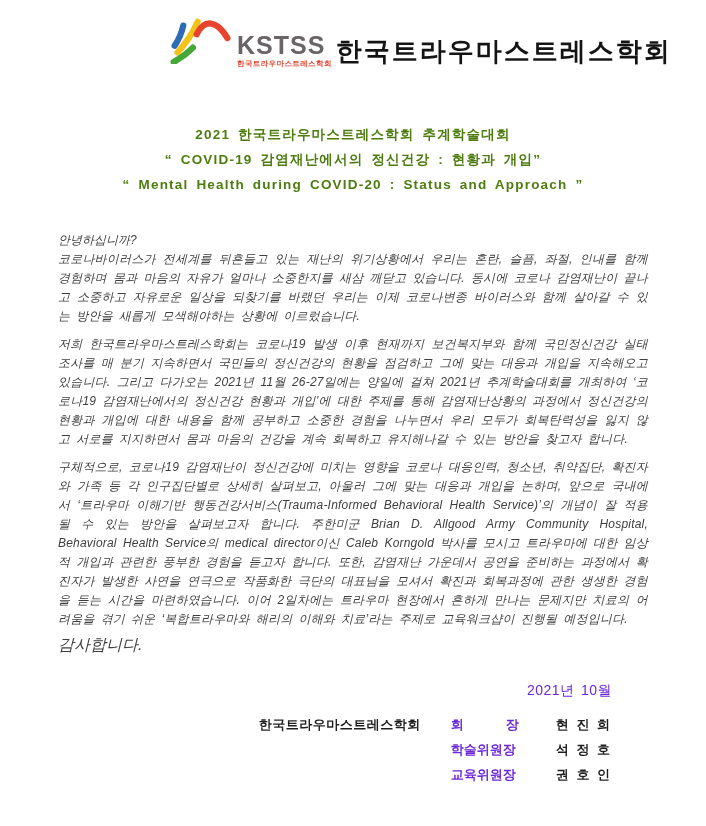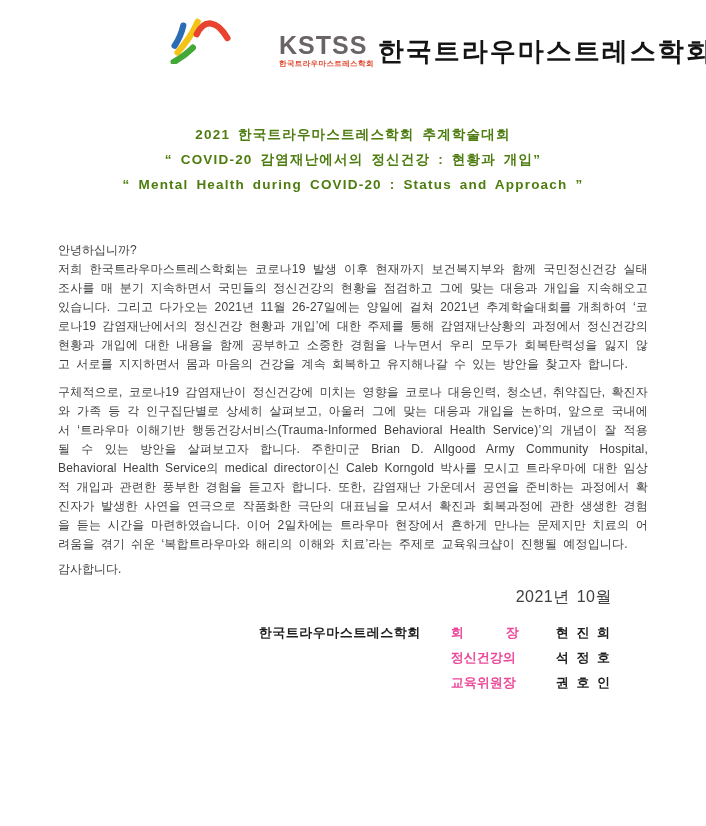--- a/index.html
+++ b/index.html
@@ -6,21 +6,21 @@
   body {
     width: 706px; height: 826px;
     font-family: "Liberation Sans", "DejaVu Sans", sans-serif;
     color: #3e3e3e;
     overflow: hidden;
   }
   .page { padding: 16px 58px 0 58px; box-sizing: border-box; width: 706px; }
 
   
   .header { display: flex; align-items: flex-start; margin-left: 110px; height: 62px; }
-  .logo { display: flex; align-items: flex-start; gap: 42px; }
+  .logo { display: flex; align-items: flex-start; }
   .logo-mark { width: 67px; height: 48px; flex: 0 0 auto; }
   .logo-text { display: flex; flex-direction: column; margin-top: 16px; margin-left: 2px; }
   .logo-acronym {
     font-size: 25px; font-weight: bold; letter-spacing: 1px;
     color: #6a6468; line-height: 26px;
   }
   .logo-sub {
     font-size: 7.5px; font-weight: bold; color: #e0462f;
     letter-spacing: 0.4px; margin-top: 1px; white-space: nowrap;
   }
@@ -30,45 +30,45 @@
   }
 
   
   .title-block { margin-top: 44px; text-align: center; color: #4d7c0f; }
   .title-line {
     font-size: 13.5px; font-weight: bold; line-height: 25px;
     letter-spacing: 1.2px; word-spacing: 3px;
   }
 
   
-  .body-block { margin-top: 44px; }
+  .body-block { margin-top: 34px; font-style: italic; }
   .greeting { font-size: 12px; line-height: 19px; }
   .para {
     margin: 0 0 9px 0; font-size: 12px; line-height: 19px;
     text-align: justify; letter-spacing: 0.2px; word-spacing: 2.5px;
     color: #3e3e3e;
   }
   .para.first { margin-top: 0; }
-  .closing { font-size: 12px; line-height: 19px; margin-top: -3px; }
+  .closing { font-size: 16px; line-height: 19px; margin-top: -3px; }
 
   .date-line {
-    margin-top: 8px; text-align: right; padding-right: 36px;
-    font-size: 16px; color: #404040; letter-spacing: 0.5px; word-spacing: 2px;
+    margin-top: 28px; text-align: right; padding-right: 36px;
+    font-size: 14px; color: #6d28d9; letter-spacing: 0.5px; word-spacing: 2px;
   }
 
   
   .sig-block { margin: 16px 36px 0 auto; width: fit-content; }
   .sig-row { display: flex; align-items: baseline; height: 25px; }
   .sig-org {
     width: 178px; font-size: 13px; font-weight: bold; color: #1e1e1e;
     letter-spacing: 0.5px; white-space: nowrap;
   }
   .sig-role {
     display: inline-block; width: 68px; margin-left: 14px;
-    font-size: 13px; font-weight: bold; color: #ec4899;
+    font-size: 13px; font-weight: bold; color: #6d28d9;
     text-align: justify; text-align-last: justify; white-space: normal;
   }
   .sig-name {
     display: inline-block; margin-left: 37px; font-size: 13px; font-weight: bold;
     color: #1e1e1e; letter-spacing: 2px; white-space: nowrap;
   }
 </style>
 </head>
 <body>
 
@@ -85,42 +85,43 @@
       <div class="logo-text">
         <div class="logo-acronym">KSTSS</div>
         <div class="logo-sub">한국트라우마스트레스학회</div>
       </div>
     </div>
     <div class="org-name">한국트라우마스트레스학회</div>
   </div>
 
   <div class="title-block">
     <div class="title-line">2021 한국트라우마스트레스학회 추계학술대회</div>
-    <div class="title-line">“ COVID-20 감염재난에서의 정신건강 : 현황과 개입”</div>
+    <div class="title-line">“ COVID-19 감염재난에서의 정신건강 : 현황과 개입”</div>
     <div class="title-line">“ Mental Health during COVID-20 : Status and Approach ”</div>
   </div>
 
   <div class="body-block">
     <div class="greeting">안녕하십니까?</div>
+    <p class="para first">코로나바이러스가 전세계를 뒤흔들고 있는 재난의 위기상황에서 우리는 혼란, 슬픔, 좌절, 인내를 함께 경험하며 몸과 마음의 자유가 얼마나 소중한지를 새삼 깨닫고 있습니다. 동시에 코로나 감염재난이 끝나고 소중하고 자유로운 일상을 되찾기를 바랬던 우리는 이제 코로나변종 바이러스와 함께 살아갈 수 있는 방안을 새롭게 모색해야하는 상황에 이르렀습니다.</p>
     <p class="para">저희 한국트라우마스트레스학회는 코로나19 발생 이후 현재까지 보건복지부와 함께 국민정신건강 실태조사를 매 분기 지속하면서 국민들의 정신건강의 현황을 점검하고 그에 맞는 대응과 개입을 지속해오고 있습니다. 그리고 다가오는 2021년 11월 26-27일에는 양일에 걸쳐 2021년 추계학술대회를 개최하여 ‘코로나19 감염재난에서의 정신건강 현황과 개입’에 대한 주제를 통해 감염재난상황의 과정에서 정신건강의 현황과 개입에 대한 내용을 함께 공부하고 소중한 경험을 나누면서 우리 모두가 회복탄력성을 잃지 않고 서로를 지지하면서 몸과 마음의 건강을 계속 회복하고 유지해나갈 수 있는 방안을 찾고자 합니다.</p>
     <p class="para">구체적으로, 코로나19 감염재난이 정신건강에 미치는 영향을 코로나 대응인력, 청소년, 취약집단, 확진자와 가족 등 각 인구집단별로 상세히 살펴보고, 아울러 그에 맞는 대응과 개입을 논하며, 앞으로 국내에서 ‘트라우마 이해기반 행동건강서비스(Trauma-Informed Behavioral Health Service)’의 개념이 잘 적용될 수 있는 방안을 살펴보고자 합니다. 주한미군 Brian D. Allgood Army Community Hospital, Behavioral Health Service의 medical director이신 Caleb Korngold 박사를 모시고 트라우마에 대한 임상적 개입과 관련한 풍부한 경험을 듣고자 합니다. 또한, 감염재난 가운데서 공연을 준비하는 과정에서 확진자가 발생한 사연을 연극으로 작품화한 극단의 대표님을 모셔서 확진과 회복과정에 관한 생생한 경험을 듣는 시간을 마련하였습니다. 이어 2일차에는 트라우마 현장에서 흔하게 만나는 문제지만 치료의 어려움을 겪기 쉬운 ‘복합트라우마와 해리의 이해와 치료’라는 주제로 교육워크샵이 진행될 예정입니다.</p>
     <div class="closing">감사합니다.</div>
   </div>
 
   <div class="date-line">2021년 10월</div>
 
   <div class="sig-block">
     <div class="sig-row">
       <span class="sig-org">한국트라우마스트레스학회</span>
       <span class="sig-role">회 장</span>
       <span class="sig-name">현 진 희</span>
     </div>
     <div class="sig-row">
       <span class="sig-org"></span>
-      <span class="sig-role">정신건강의</span>
+      <span class="sig-role">학술위원장</span>
       <span class="sig-name">석 정 호</span>
     </div>
     <div class="sig-row">
       <span class="sig-org"></span>
       <span class="sig-role">교육위원장</span>
       <span class="sig-name">권 호 인</span>
     </div>
   </div>
 
 </div>

